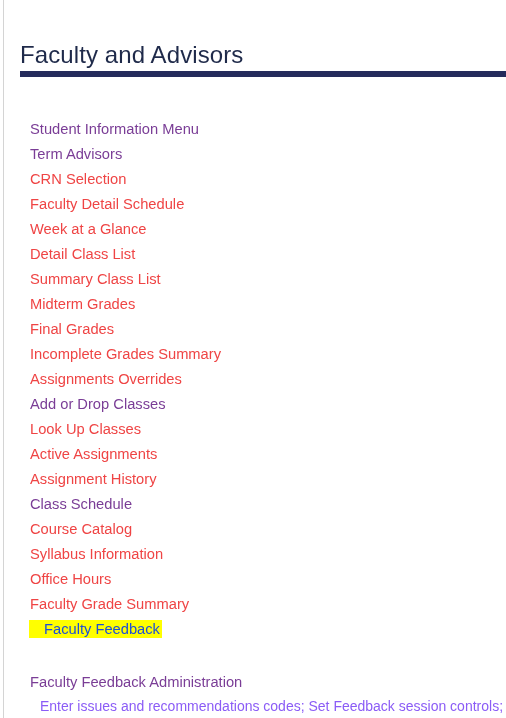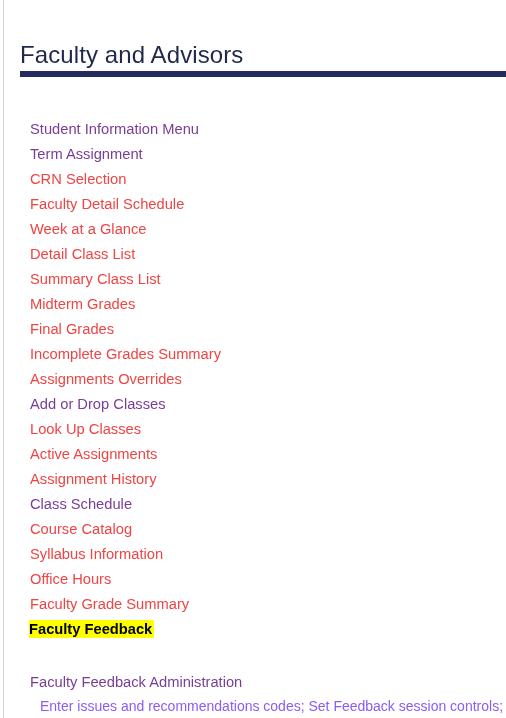--- a/index.html
+++ b/index.html
@@ -72,24 +72,23 @@
     font-size: 14.7px;
     line-height: 25px;
     color: #ef4444;
     cursor: pointer;
   }
   .menu-link.visited {
     color: #7a3d96;
   }
   .menu-link.highlighted {
     background: #ffff00;
-    color: #000000;
-    padding: 1px 2px 1px 0;
+    color: #1d4ed8;
+    padding: 1px 2px 1px 15px;
     margin-left: -1px;
-    font-weight: bold;
   }
   .menu-desc {
     margin-left: 10px;
     font-size: 14px;
     line-height: 22px;
     color: #8b5cf6;
     white-space: nowrap;
   }
   .menu-item.has-desc {
     height: auto;
@@ -102,21 +101,21 @@
 <div class="page-left-edge"></div>
 
 <div class="page">
 
   <h1 class="page-title">Faculty and Advisors</h1>
 
   <div class="title-rule"></div>
 
   <ul class="menu-list" id="menu-list">
       <li class="menu-item"><a class="menu-link visited">Student Information Menu</a></li>
-      <li class="menu-item"><a class="menu-link visited">Term Assignment</a></li>
+      <li class="menu-item"><a class="menu-link visited">Term Advisors</a></li>
       <li class="menu-item"><a class="menu-link">CRN Selection</a></li>
       <li class="menu-item"><a class="menu-link">Faculty Detail Schedule</a></li>
       <li class="menu-item"><a class="menu-link">Week at a Glance</a></li>
       <li class="menu-item"><a class="menu-link">Detail Class List</a></li>
       <li class="menu-item"><a class="menu-link">Summary Class List</a></li>
       <li class="menu-item"><a class="menu-link">Midterm Grades</a></li>
       <li class="menu-item"><a class="menu-link">Final Grades</a></li>
       <li class="menu-item"><a class="menu-link">Incomplete Grades Summary</a></li>
       <li class="menu-item"><a class="menu-link">Assignments Overrides</a></li>
       <li class="menu-item"><a class="menu-link visited">Add or Drop Classes</a></li>

